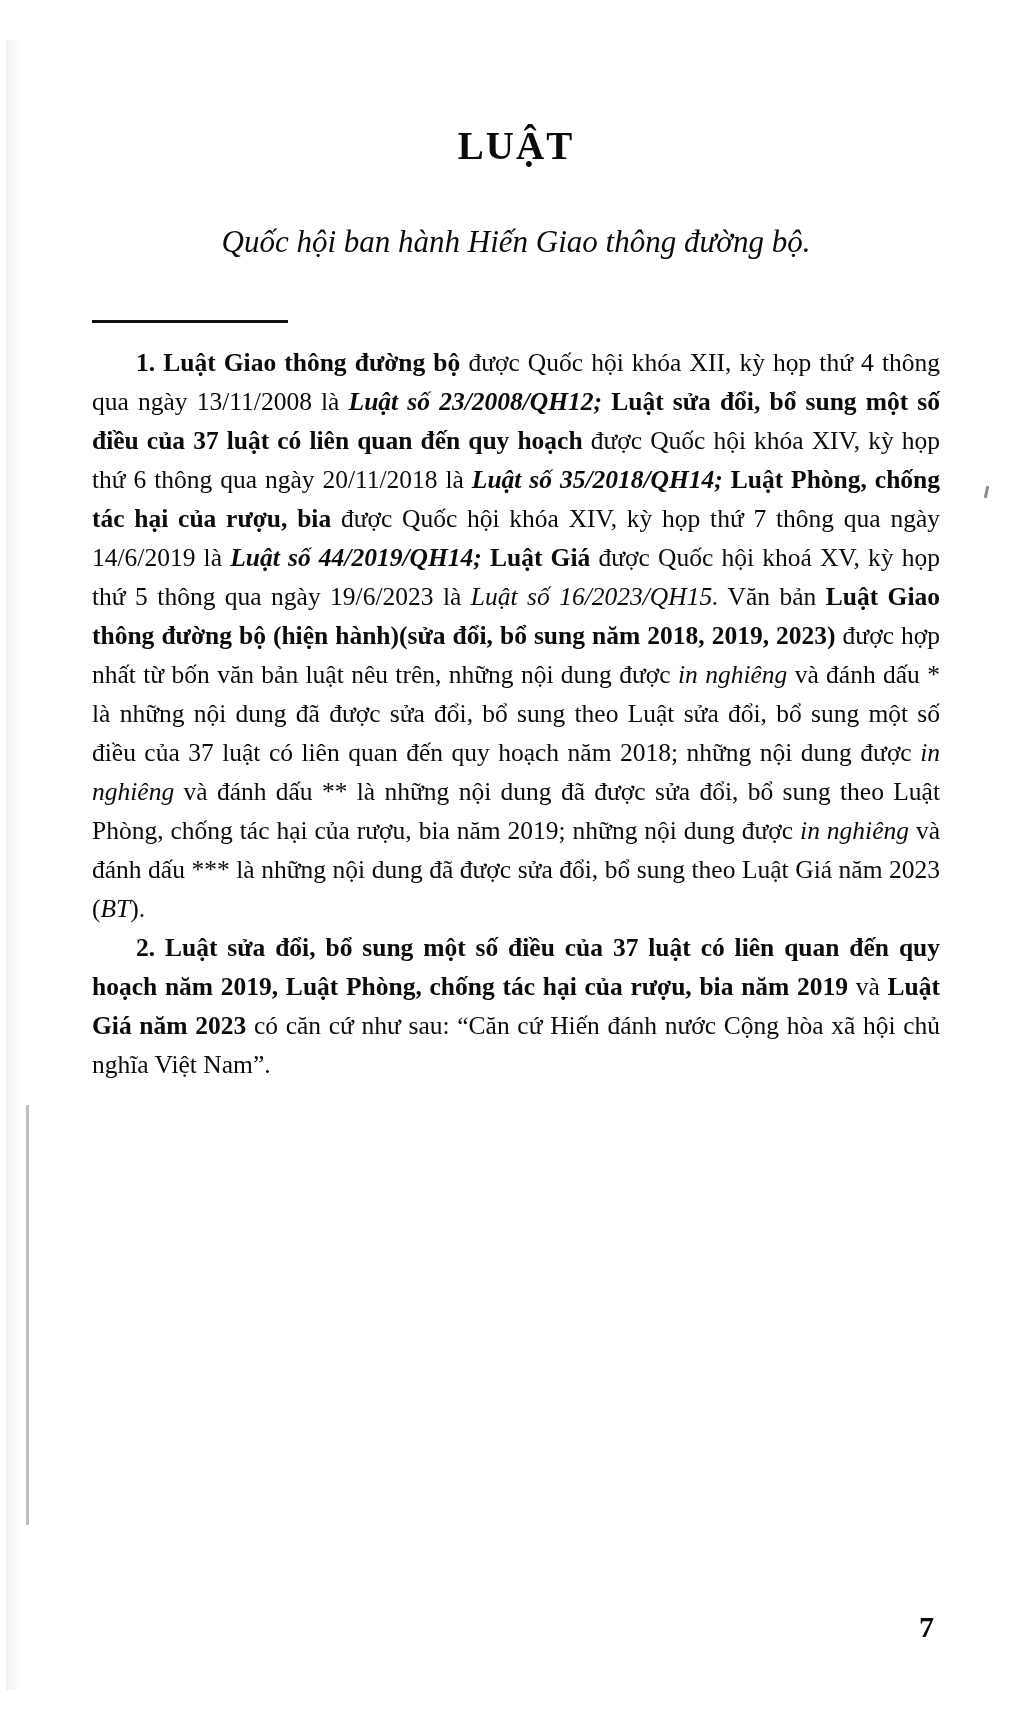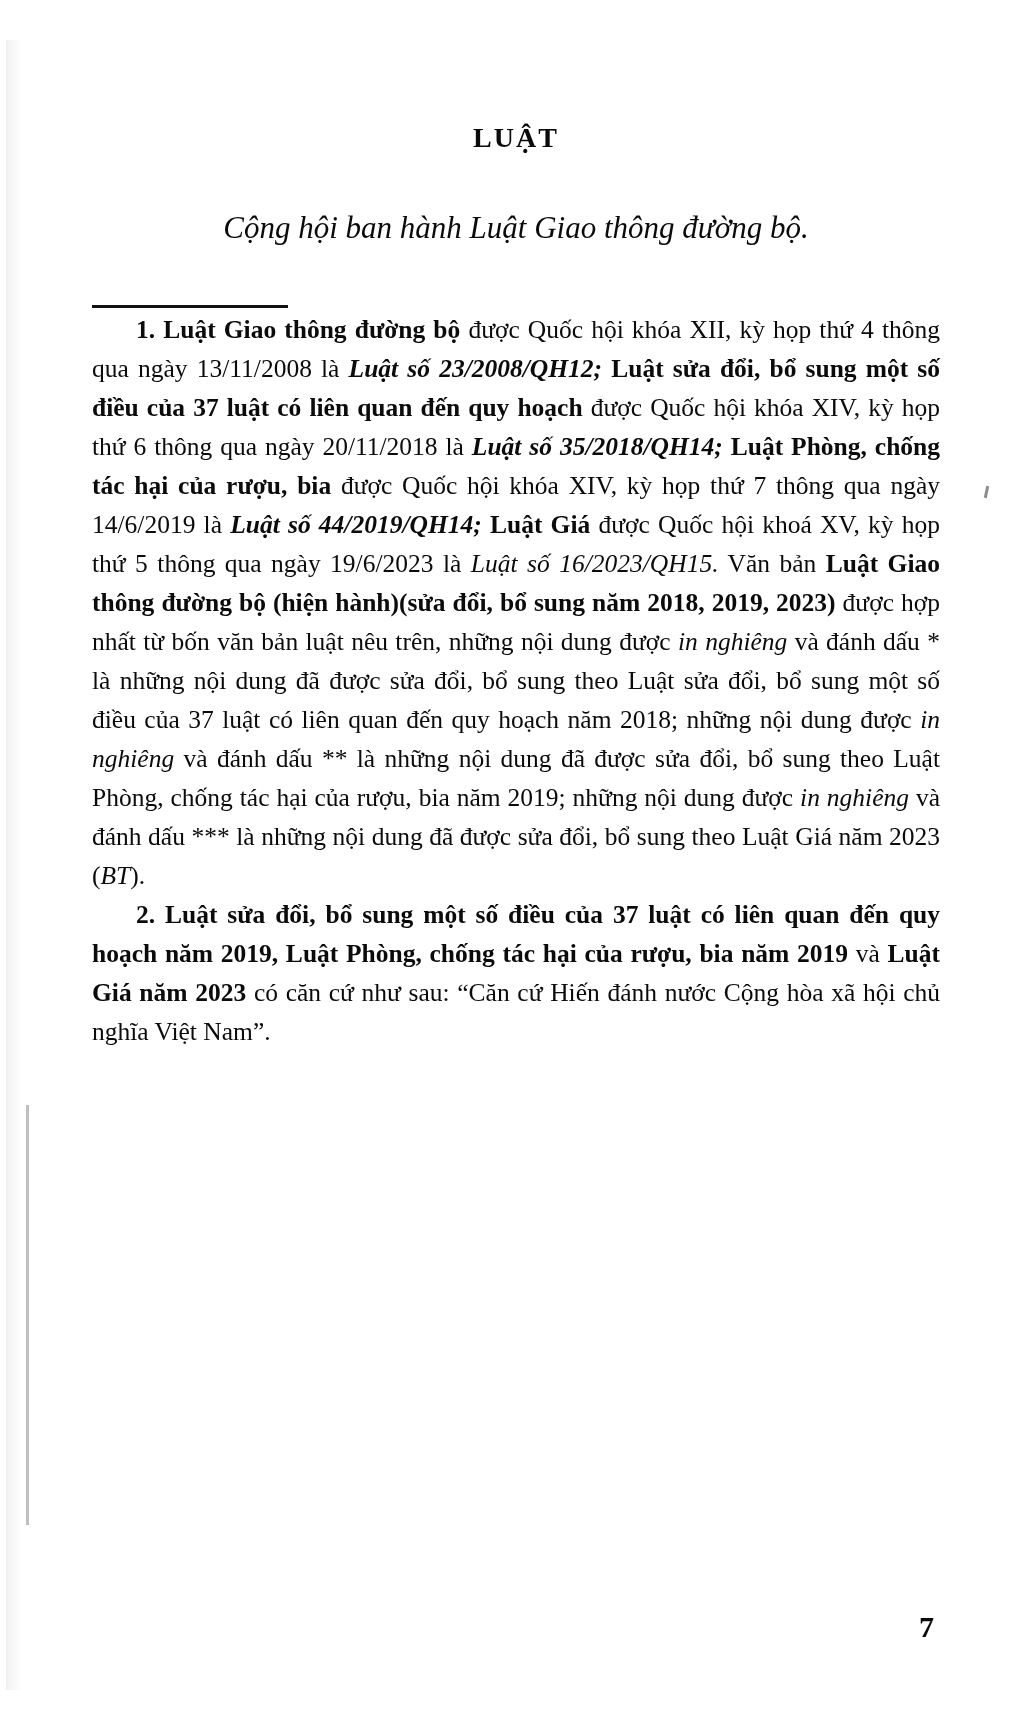--- a/index.html
+++ b/index.html
@@ -61,21 +61,21 @@
     text-align: center;
     margin: 0 0 0 0;
   }
   .title-line {
     font-weight: bold;
     letter-spacing: 0.5px;
     line-height: 1.32;
     font-size: 37px;
     white-space: nowrap;
   }
-  .title-line.l1 { font-size: 28px; letter-spacing: 2px; }
+  .title-line.l1 { font-size: 39px; letter-spacing: 2px; }
   .title-line.l2 { font-size: 37px; }
   .title-line.l3 { font-size: 37px; }
   .title-line sup {
     font-size: 0.55em;
     vertical-align: super;
     font-weight: bold;
   }
 
   .preamble {
     margin-top: 46px;
@@ -94,21 +94,21 @@
   }
 
   .footnote-rule {
     margin-top: 52px;
     width: 196px;
     height: 3px;
     background: #111;
   }
 
   .footnotes {
-    margin-top: 2px;
+    margin-top: 20px;
     font-size: 25.5px;
     line-height: 1.53;
     text-align: justify;
     text-justify: inter-word;
     font-family: Liberation Serif, serif;
   }
   .footnotes p {
     margin: 0;
     text-indent: 44px;
   }
@@ -131,21 +131,21 @@
 
   <div class="scan-edge"></div>
   <div class="scan-edge2"></div>
   <div class="scan-mark"></div>
 
   <div class="title-block">
     <div class="title-line l1">LUẬT</div>
   </div>
 
   <div class="preamble">
-    <p class="last">Cộng hội ban hành Luật Giao thông đường bộ.</p>
+    <p class="last">Quốc hội ban hành Hiến Giao thông đường bộ.</p>
   </div>
 
   <div class="footnote-rule"></div>
 
   <div class="footnotes" id="footnotes">
       <p><b>1.</b><span> </span><b>Luật Giao thông đường bộ</b><span> được Quốc hội khóa XII, kỳ họp thứ 4 thông qua ngày 13/11/2008 là </span><span class="bi">Luật số 23/2008/QH12;</span><span> </span><b>Luật sửa đổi, bổ sung một số điều của 37 luật có liên quan đến quy hoạch</b><span> được Quốc hội khóa XIV, kỳ họp thứ 6 thông qua ngày 20/11/2018 là </span><span class="bi">Luật số 35/2018/QH14;</span><span> </span><b>Luật Phòng, chống tác hại của rượu, bia</b><span> được Quốc hội khóa XIV, kỳ họp thứ 7 thông qua ngày 14/6/2019 là </span><span class="bi">Luật số 44/2019/QH14;</span><span> </span><b>Luật Giá</b><span> được Quốc hội khoá XV, kỳ họp thứ 5 thông qua ngày 19/6/2023 là </span><i>Luật số 16/2023/QH15.</i><span> Văn bản </span><b>Luật Giao thông đường bộ (hiện hành)(sửa đổi, bổ sung năm 2018, 2019, 2023)</b><span> được hợp nhất từ bốn văn bản luật nêu trên, những nội dung được </span><i>in nghiêng</i><span> và đánh dấu * là những nội dung đã được sửa đổi, bổ sung theo Luật sửa đổi, bổ sung một số điều của 37 luật có liên quan đến quy hoạch năm 2018; những nội dung được </span><i>in nghiêng</i><span> và đánh dấu ** là những nội dung đã được sửa đổi, bổ sung theo Luật Phòng, chống tác hại của rượu, bia năm 2019; những nội dung được </span><i>in nghiêng</i><span> và đánh dấu *** là những nội dung đã được sửa đổi, bổ sung theo Luật Giá năm 2023 (</span><i>BT</i><span>).</span></p>
       <p><b>2.</b><span> </span><b>Luật sửa đổi, bổ sung một số điều của 37 luật có liên quan đến quy hoạch năm 2019, Luật Phòng, chống tác hại của rượu, bia năm 2019</b><span> và </span><b>Luật Giá năm 2023</b><span> có căn cứ như sau: “Căn cứ Hiến đánh nước Cộng hòa xã hội chủ nghĩa Việt Nam”.</span></p>
     </div>
 
   <div class="page-number">7</div>

